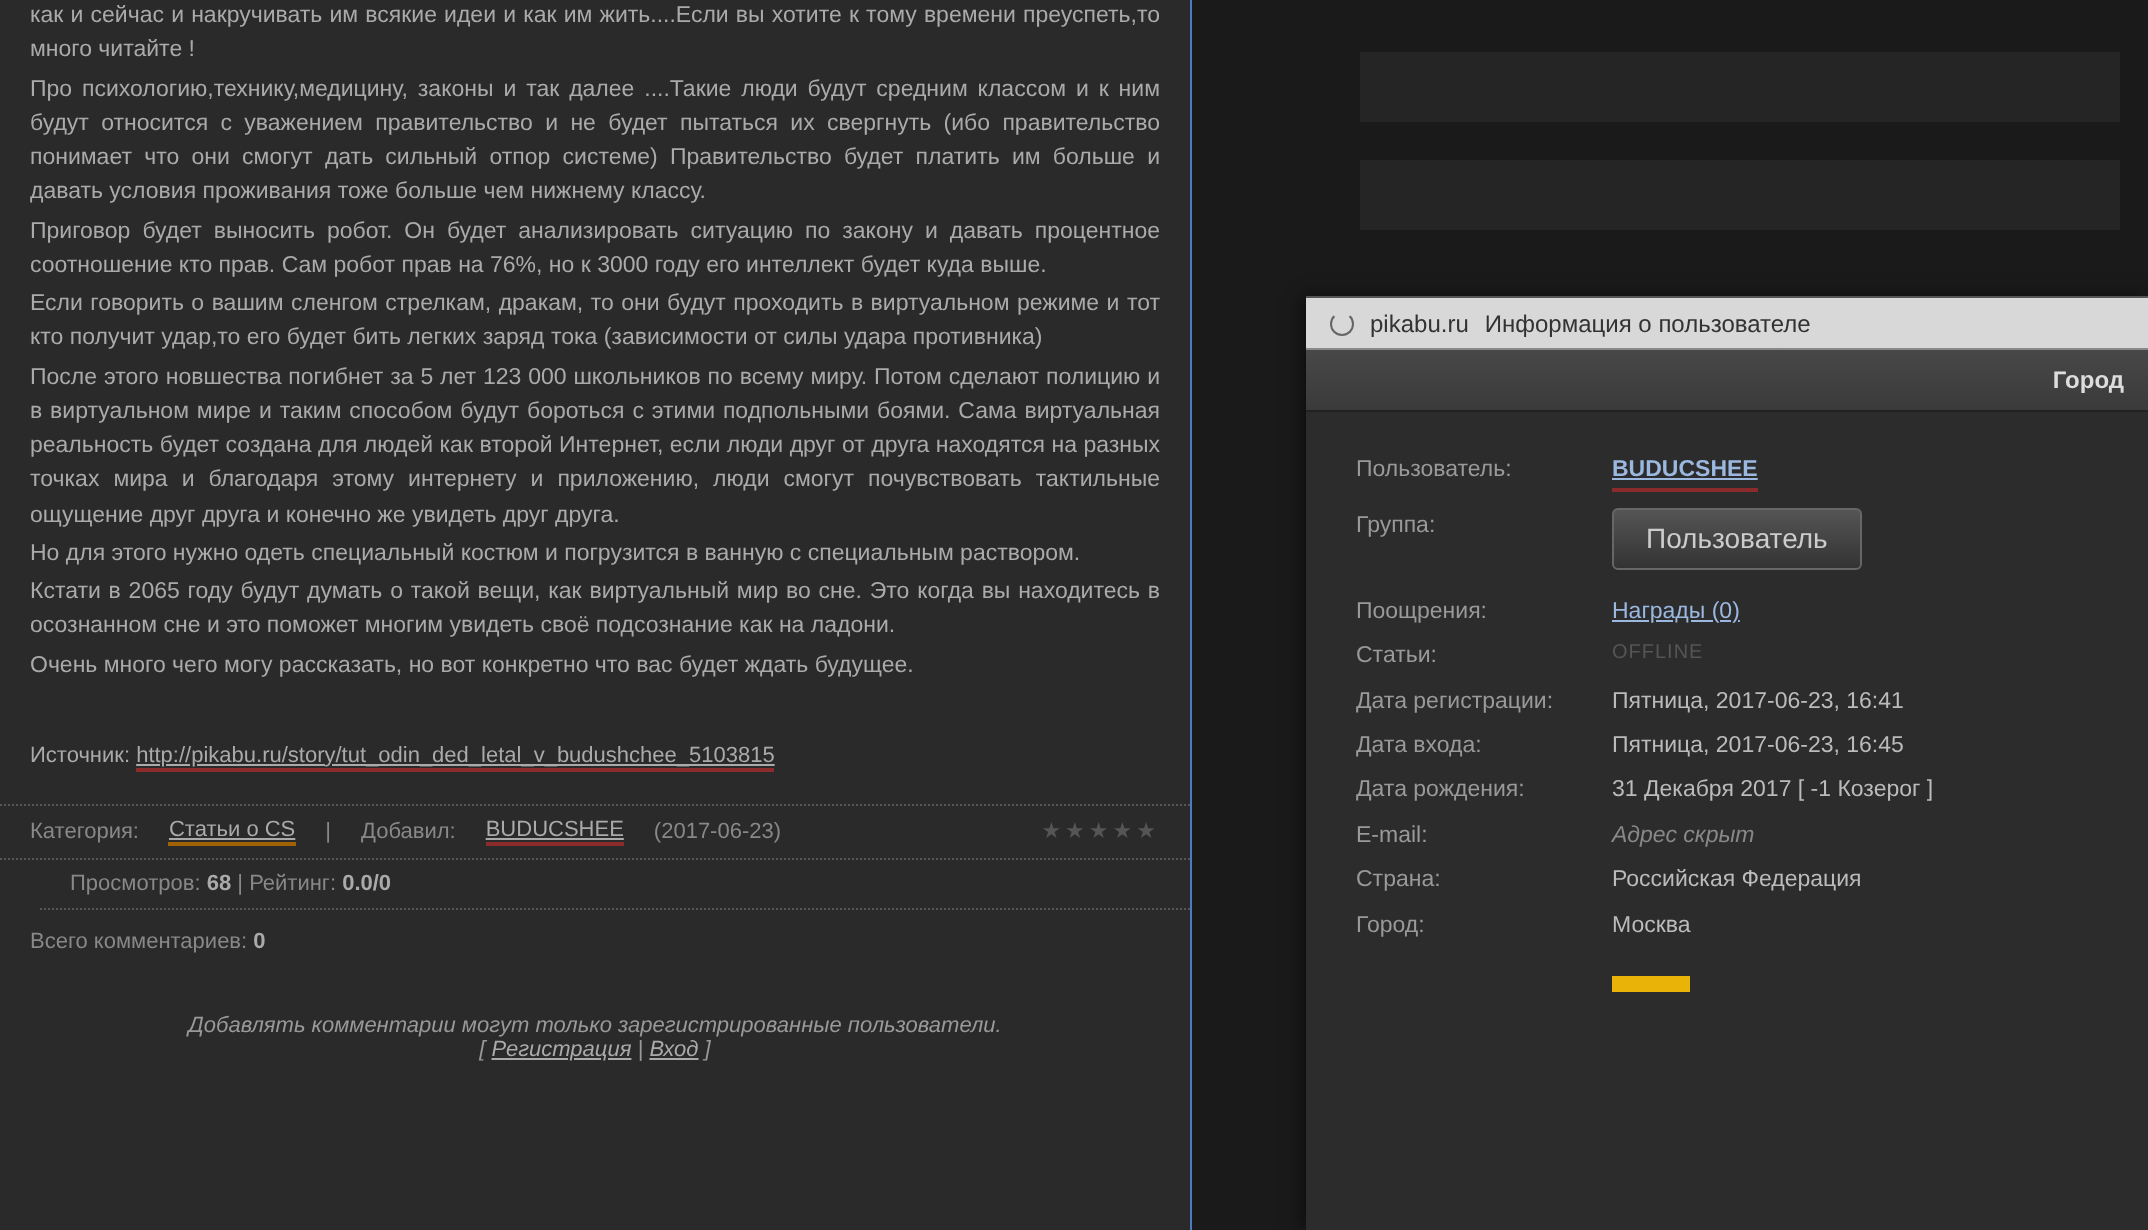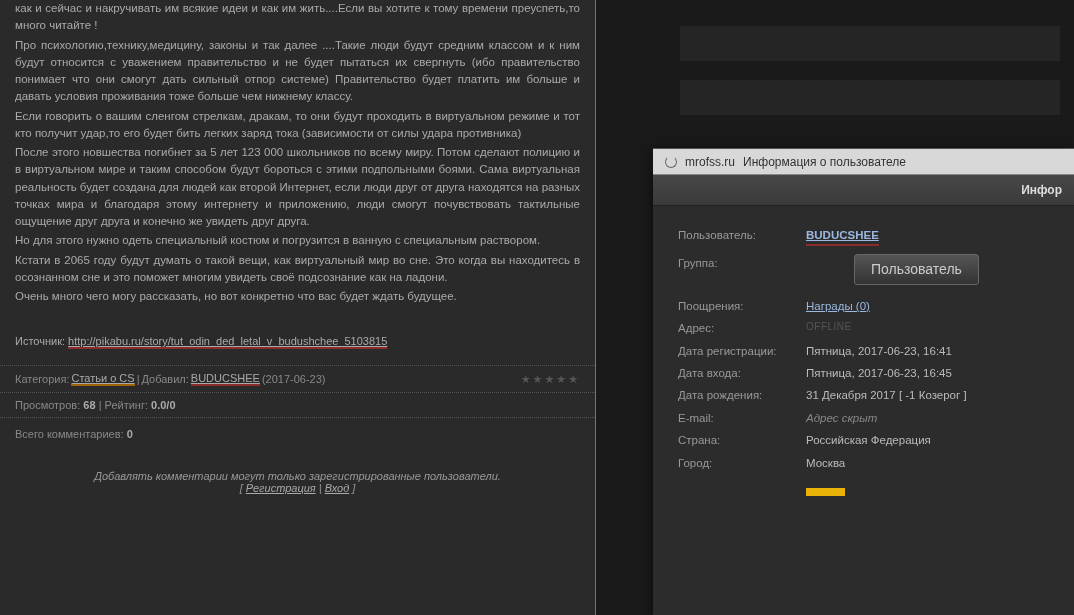--- a/index.html
+++ b/index.html
@@ -44,36 +44,37 @@
     .category-line {
       padding: 6px 15px;
       margin-top: 18px;
       color: #888;
       border-top: 1px dotted #555;
       border-bottom: 1px dotted #555;
       display: flex;
       align-items: center;
       justify-content: space-between;
     }
-    .category-line .left { display: flex; align-items: center; gap: 2px; }
+    .category-line .left { display: flex; align-items: center; gap: 15px; }
     .category-line a.cat {
       color: #aaa;
       text-decoration: underline;
       border-bottom: 2px solid #a16207;
     }
     .category-line a.user {
       color: #aaa;
       text-decoration: underline;
       border-bottom: 2px solid #8b2b2b;
     }
     .stars { color: #555; letter-spacing: 2px; }
     .stats-line {
       padding: 6px 15px;
       color: #888;
       border-bottom: 1px dotted #555;
+      margin-left: 20px;
     }
     .stats-line b { color: #aaa; }
     .comments-count {
       padding: 10px 15px;
       color: #888;
     }
     .comments-count b { color: #aaa; }
     .comment-add {
       text-align: center;
       padding: 20px 15px;
@@ -194,20 +195,21 @@
       background: #252525;
     }
   </style>
 </head>
 <body>
 
 <div class="main-content">
   <div class="article-body">
     <p>как и сейчас и накручивать им всякие идеи и как им жить....Если вы хотите к тому времени преуспеть,то много читайте !</p>
     <p>Про психологию,технику,медицину, законы и так далее ....Такие люди будут средним классом и к ним будут относится с уважением правительство и не будет пытаться их свергнуть (ибо правительство понимает что они смогут дать сильный отпор системе) Правительство будет платить им больше и давать условия проживания тоже больше чем нижнему классу.</p>
+    <p>Приговор будет выносить робот. Он будет анализировать ситуацию по закону и давать процентное соотношение кто прав. Сам робот прав на 76%, но к 3000 году его интеллект будет куда выше.</p>
     <p>Если говорить о вашим сленгом стрелкам, дракам, то они будут проходить в виртуальном режиме и тот кто получит удар,то его будет бить легких заряд тока (зависимости от силы удара противника)</p>
     <p>После этого новшества погибнет за 5 лет 123 000 школьников по всему миру. Потом сделают полицию и в виртуальном мире и таким способом будут бороться с этими подпольными боями. Сама виртуальная реальность будет создана для людей как второй Интернет, если люди друг от друга находятся на разных точках мира и благодаря этому интернету и приложению, люди смогут почувствовать тактильные ощущение друг друга и конечно же увидеть друг друга.</p>
     <p>Но для этого нужно одеть специальный костюм и погрузится в ванную с специальным раствором.</p>
     <p>Кстати в 2065 году будут думать о такой вещи, как виртуальный мир во сне. Это когда вы находитесь в осознанном сне и это поможет многим увидеть своё подсознание как на ладони.</p>
     <p>Очень много чего могу рассказать, но вот конкретно что вас будет ждать будущее.</p>
   </div>
 
   <div class="source">
     <span>Источник:</span>
     <a>http://pikabu.ru/story/tut_odin_ded_letal_v_budushchee_5103815</a>
@@ -247,41 +249,41 @@
   </div>
 </div>
 
 <div class="dark-zone"></div>
 <div class="dark-block1"></div>
 <div class="dark-block2"></div>
 
 <div class="popup">
   <div class="popup-tab">
     <span class="reload-icon"></span>
-    <span>mrofss.ru</span>
+    <span>pikabu.ru</span>
     <span>Информация о пользователе</span>
   </div>
   <div class="popup-header">
-    <span>Инфор</span>
+    <span>Город</span>
   </div>
   <div class="popup-body">
     <div class="info-row">
       <span class="info-label">Пользователь:</span>
       <span class="info-value user-link">BUDUCSHEE</span>
     </div>
-    <div class="info-row" style="margin-top:4px;margin-bottom:8px;gap:48px;">
+    <div class="info-row" style="margin-top:4px;margin-bottom:8px;">
       <span class="info-label">Группа:</span>
       <span class="group-badge">Пользователь</span>
     </div>
     <div class="info-row">
       <span class="info-label">Поощрения:</span>
       <span class="info-value link">Награды (0)</span>
     </div>
     <div class="info-row">
-      <span class="info-label">Адрес:</span>
+      <span class="info-label">Статьи:</span>
       <span class="info-value offline">OFFLINE</span>
     </div>
     <div class="info-row">
       <span class="info-label">Дата регистрации:</span>
       <span class="info-value">Пятница, 2017-06-23, 16:41</span>
     </div>
     <div class="info-row">
       <span class="info-label">Дата входа:</span>
       <span class="info-value">Пятница, 2017-06-23, 16:45</span>
     </div>

